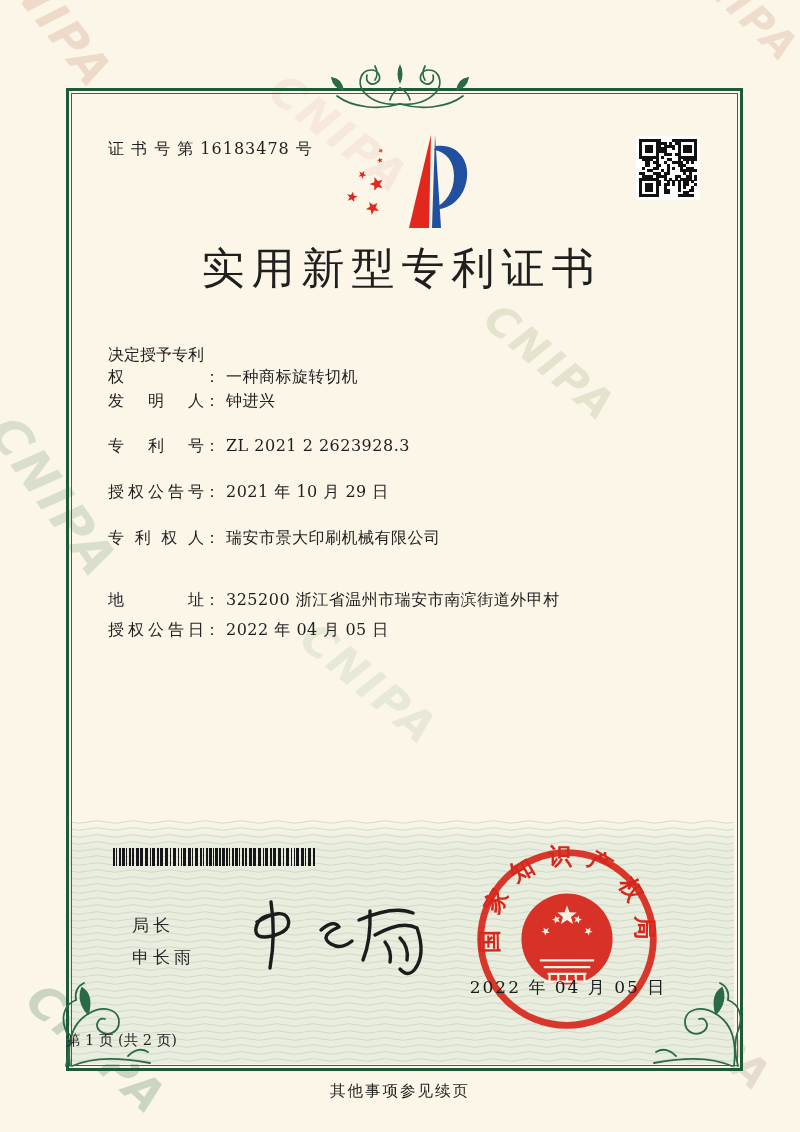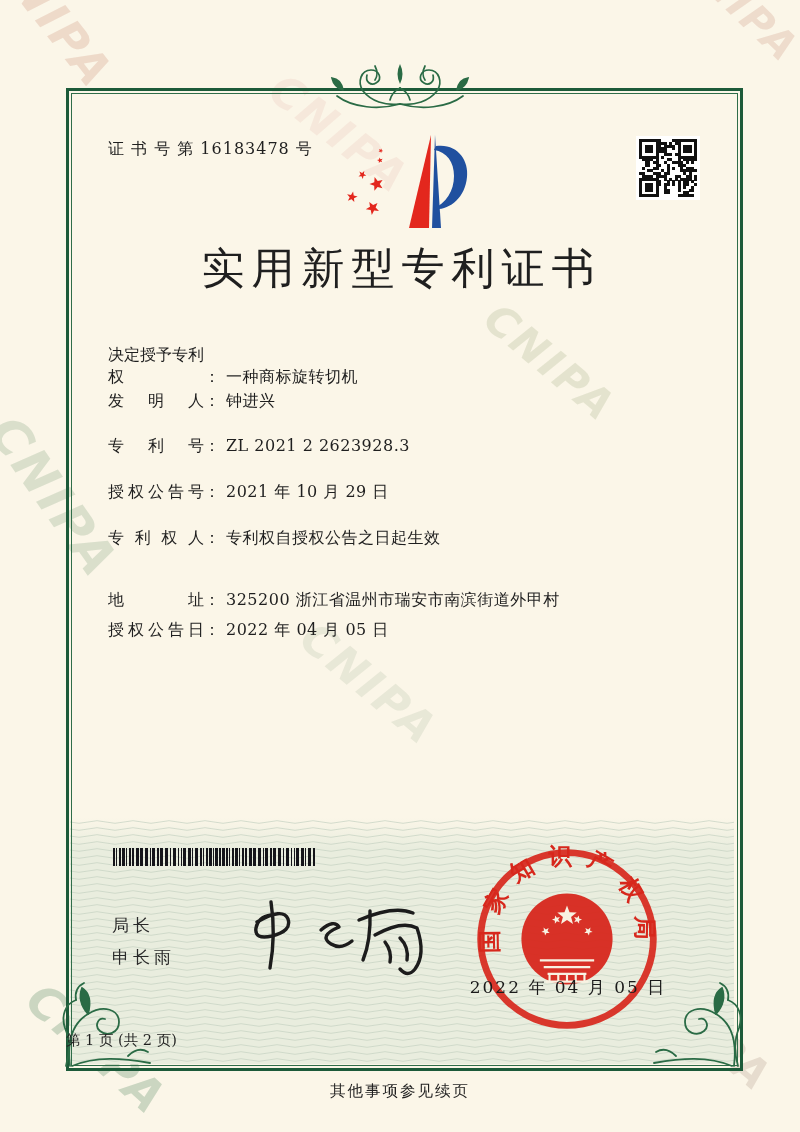--- a/index.html
+++ b/index.html
@@ -45,21 +45,21 @@
   .fcolon{display:inline-block;}
   .fvalue{margin-left:6px;letter-spacing:.5px;}
   .pair2{position:absolute;left:300px;top:0;}
   .r1{top:344px}.r2{top:390px}.r3{top:435px}.r4{top:481px}.r5{top:527px}.r6{top:589px}.r7{top:619px}
   .body-text{position:absolute;left:108px;top:652px;width:618px;font-size:15.5px;
     line-height:25.5px;z-index:4;text-align:justify;}
   .body-text p{margin:0;text-indent:2em;}
   .barcode{position:absolute;left:113px;top:848px;z-index:4;}
   .issuer{position:absolute;left:112px;top:914px;font-size:17px;letter-spacing:4px;z-index:4;
     font-family:"DejaVu Sans","Liberation Sans",sans-serif;color:#2a2a2a;}
-  .issuer div{margin-bottom:9px;}
+  .issuer div{margin-bottom:9px;margin-left:20px;}
   .signature{position:absolute;left:233px;top:890px;z-index:4;}
   .seal{position:absolute;left:470px;top:842px;z-index:4;}
   .seal-date{position:absolute;left:462px;top:976px;width:212px;text-align:center;
     font-size:17px;letter-spacing:2px;color:#1a1a1a;z-index:5;}
   .page-info{position:absolute;left:66px;top:1031px;width:671px;text-align:left;
     font-size:14.5px;z-index:4;}
   .footer-note{position:absolute;left:0;top:1081px;width:800px;text-align:center;
     font-size:15.5px;letter-spacing:2px;z-index:4;}
 </style>
 </head>
@@ -420,21 +420,21 @@
 <div class="frow r2">
   <span class="flabel">发明人</span><span class="fcolon">：</span><span class="fvalue">钟进兴</span>
 </div>
 <div class="frow r3">
   <span class="flabel">专利号</span><span class="fcolon">：</span><span class="fvalue">ZL 2021 2 2623928.3</span>
 </div>
 <div class="frow r4">
   <span class="flabel">授权公告号</span><span class="fcolon">：</span><span class="fvalue">2021 年 10 月 29 日</span>
 </div>
 <div class="frow r5">
-  <span class="flabel">专利权人</span><span class="fcolon">：</span><span class="fvalue">专利权自授权公告之日起生效</span>
+  <span class="flabel">专利权人</span><span class="fcolon">：</span><span class="fvalue">瑞安市景大印刷机械有限公司</span>
 </div>
 <div class="frow r6">
   <span class="flabel">地址</span><span class="fcolon">：</span><span class="fvalue">325200  浙江省温州市瑞安市南滨街道外甲村</span>
 </div>
 <div class="frow r7">
   <span class="flabel">授权公告日</span><span class="fcolon">：</span><span class="fvalue">2022 年 04 月 05 日</span>
 </div>
 
 <div class="body-text">
 </div>

